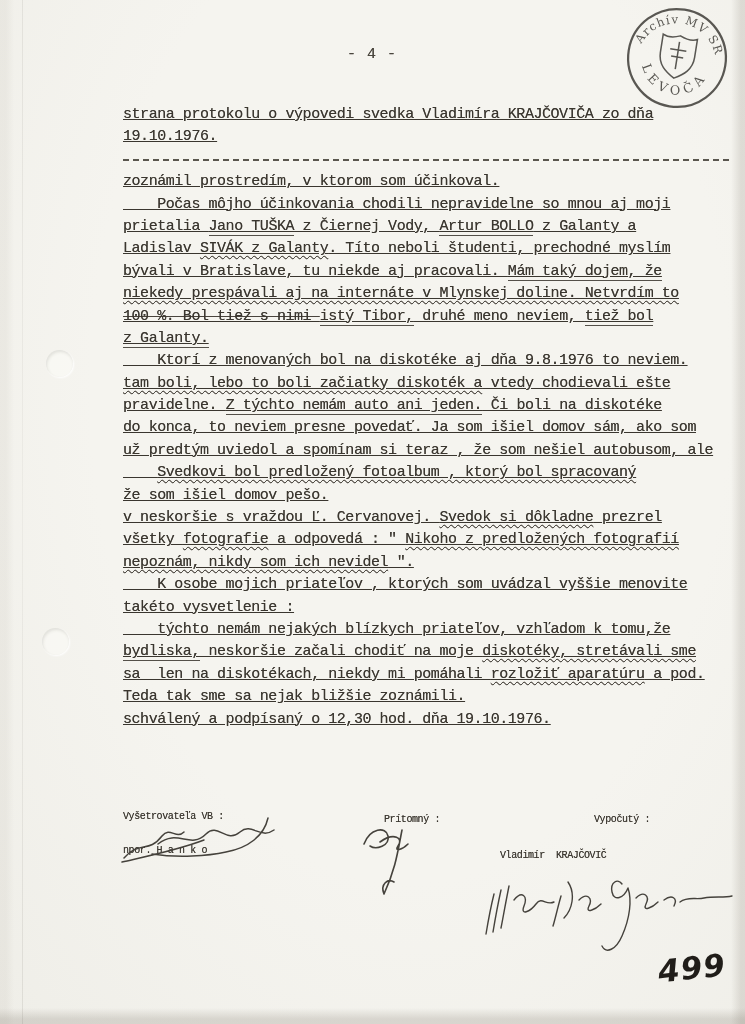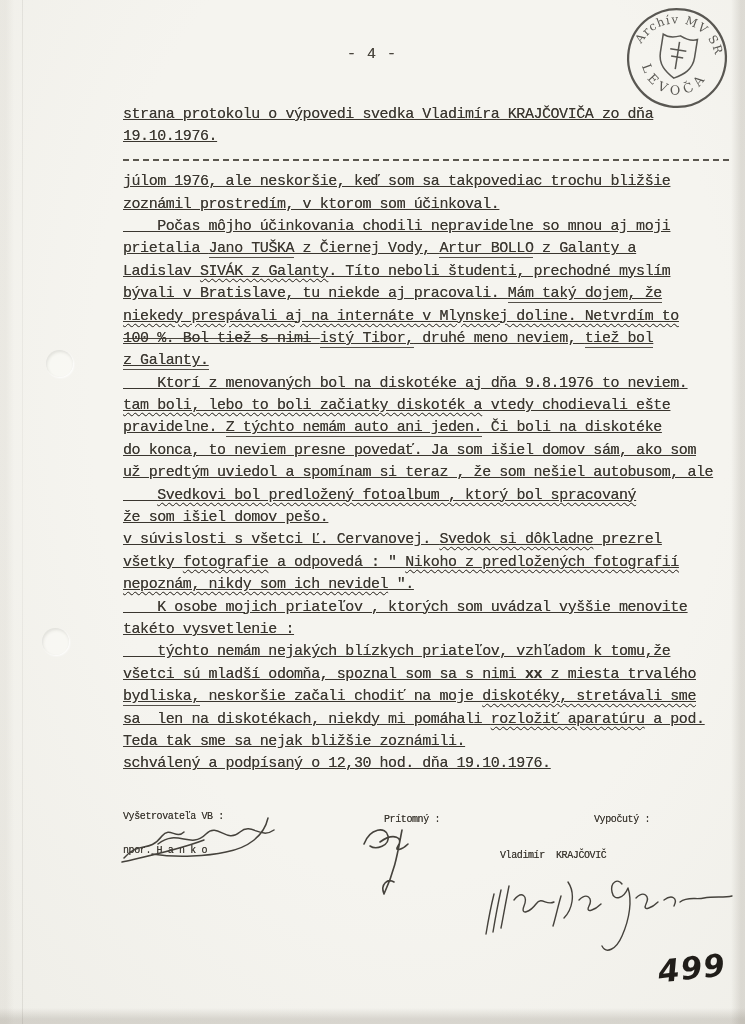--- a/index.html
+++ b/index.html
@@ -70,43 +70,41 @@
         <path d="M55,33 C62,36 68,36 72,34 L72,52 C72,64 64,70 55,75 C46,70 38,64 38,52 L38,34 C42,36 48,36 55,33 Z"></path>
         <path d="M55,39 L55,66 M47,47 L63,47 M49,54 L61,54"></path>
       </g>
     </g>
   </svg>
 
   <div id="doc">
       <div class="line"><span>strana protokolu o výpovedi svedka Vladimíra KRAJČOVIČA zo dňa</span></div>
       <div class="line"><span>19.10.1976.</span></div>
       <div class="line sep"></div>
-      <div class="line"><span>júlom 1976, ale neskoršie, keď som sa takpovediac trochu bližšie</span></div>
       <div class="line"><span>zoznámil prostredím, v ktorom som účinkoval.</span></div>
       <div class="line"><span>    Počas môjho účinkovania chodili nepravidelne so mnou aj moji</span></div>
       <div class="line"><span>prietalia </span><span class="u">Jano TUŠKA</span><span> z Čiernej Vody, </span><span class="u">Artur BOLLO</span><span> z Galanty a</span></div>
       <div class="line"><span>Ladislav </span><span class="uw">SIVÁK z Galanty</span><span>. Títo neboli študenti, prechodné myslím</span></div>
       <div class="line"><span>bývali v Bratislave, tu niekde aj pracovali. </span><span class="u">Mám taký dojem, že</span></div>
       <div class="line"><span class="uw">niekedy prespávali aj na internáte v Mlynskej doline. Netvrdím to</span></div>
       <div class="line"><span class="s">100 %. Bol tiež s nimi </span><span class="u">istý Tibor,</span><span> druhé meno neviem, </span><span class="u">tiež bol</span></div>
       <div class="line"><span class="u">z Galanty.</span></div>
       <div class="line"><span>    Ktorí z menovaných bol na diskotéke aj dňa 9.8.1976 to neviem.</span></div>
       <div class="line"><span class="uw">tam boli, lebo to boli začiatky diskoték a</span><span> vtedy chodievali ešte</span></div>
       <div class="line"><span>pravidelne. </span><span class="u">Z týchto nemám auto ani jeden.</span><span> Či boli na diskotéke</span></div>
       <div class="line"><span>do konca, to neviem presne povedať. Ja som išiel domov sám, ako som</span></div>
       <div class="line"><span>už predtým uviedol a spomínam si teraz , že som nešiel autobusom, ale</span></div>
       <div class="line"><span>    </span><span class="uw">Svedkovi bol predložený fotoalbum , ktorý bol spracovaný</span></div>
       <div class="line"><span>že som išiel domov pešo.</span></div>
-      <div class="line"><span>v súvislosti s všetci Ľ. Cervanovej. </span><span class="uw">Svedok si dôkladne</span><span> prezrel</span></div>
+      <div class="line"><span>v neskoršie s vraždou Ľ. Cervanovej. </span><span class="uw">Svedok si dôkladne</span><span> prezrel</span></div>
       <div class="line"><span>všetky </span><span class="uw">fotografie</span><span> a odpovedá : " </span><span class="uw">Nikoho z predložených fotografií</span></div>
       <div class="line"><span class="uw">nepoznám, nikdy som ich nevidel</span><span> ".</span></div>
       <div class="line"><span>    K osobe mojich priateľov , ktorých som uvádzal vyššie menovite</span></div>
       <div class="line"><span>takéto vysvetlenie :</span></div>
       <div class="line"><span>    týchto nemám nejakých blízkych priateľov, vzhľadom k tomu,že</span></div>
-      <div class="line"><span>všetci sú mladší odomňa, spoznal som sa s nimi </span><span class="b">xx</span><span> z miesta trvalého</span></div>
       <div class="line"><span class="u">bydliska,</span><span> neskoršie začali chodiť na moje </span><span class="uw">diskotéky, stretávali sme</span></div>
       <div class="line"><span>sa  len na diskotékach, niekdy mi pomáhali </span><span class="uw">rozložiť aparatúru</span><span> a pod.</span></div>
       <div class="line"><span>Teda tak sme sa nejak bližšie zoznámili.</span></div>
       <div class="line"><span>schválený a podpísaný o 12,30 hod. dňa 19.10.1976.</span></div>
     </div>
 
   <div class="siglabel" style="left:123px;top:811px;">Vyšetrovateľa VB :</div>
   <div class="siglabel" style="left:123px;top:845px;">npor. H a n k o</div>
   <div class="siglabel" style="left:384px;top:814px;">Prítomný :</div>
   <div class="siglabel" style="left:586px;top:814px;margin-left:8px;">Vypočutý :</div>

